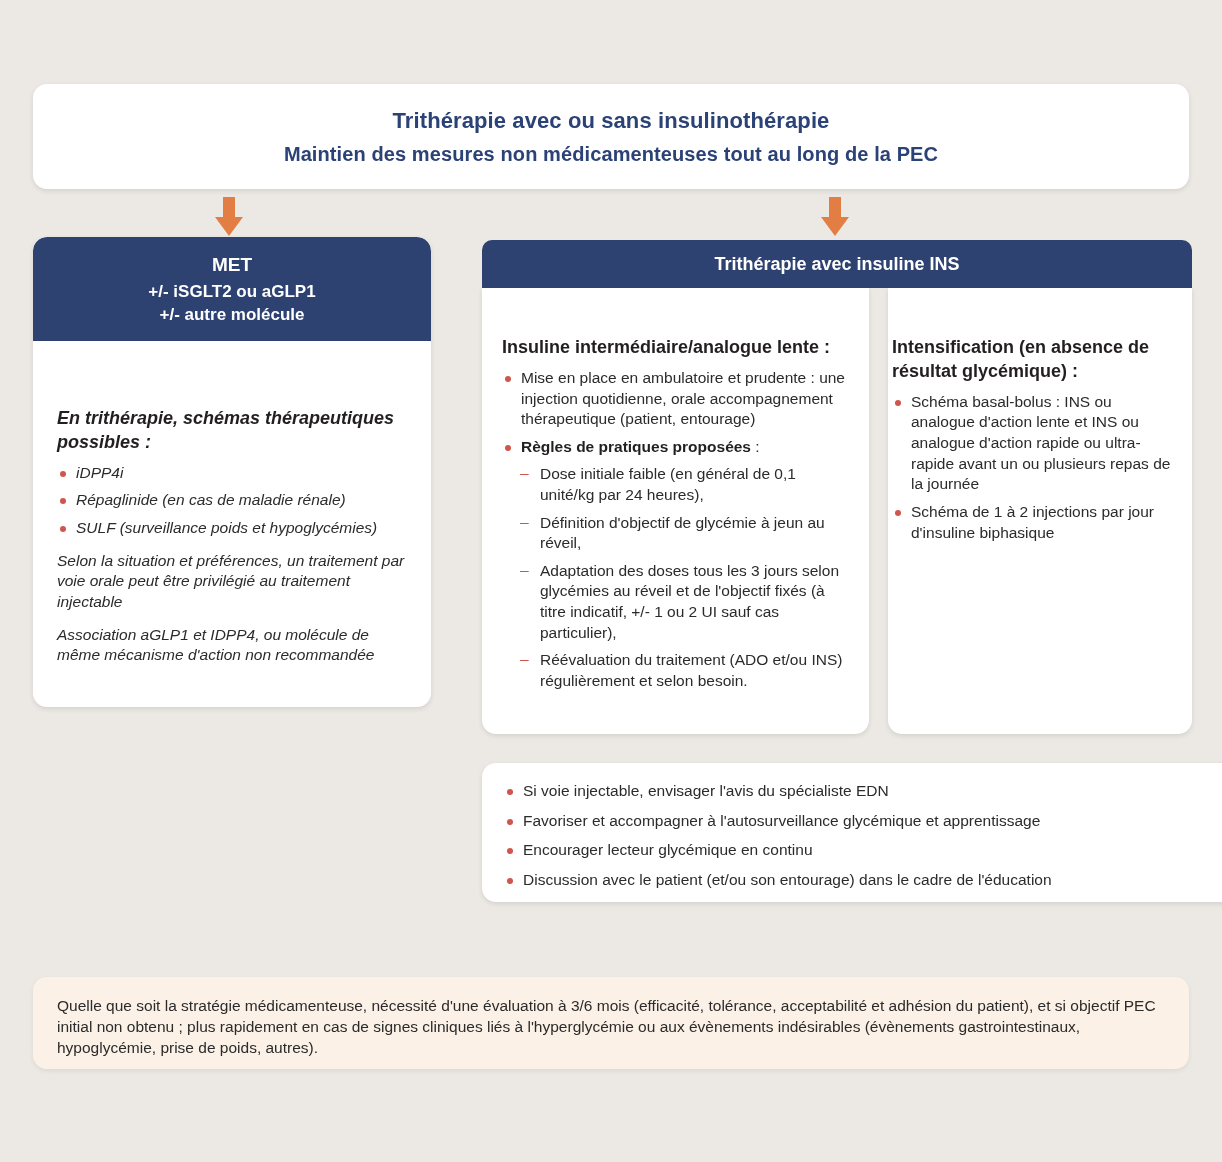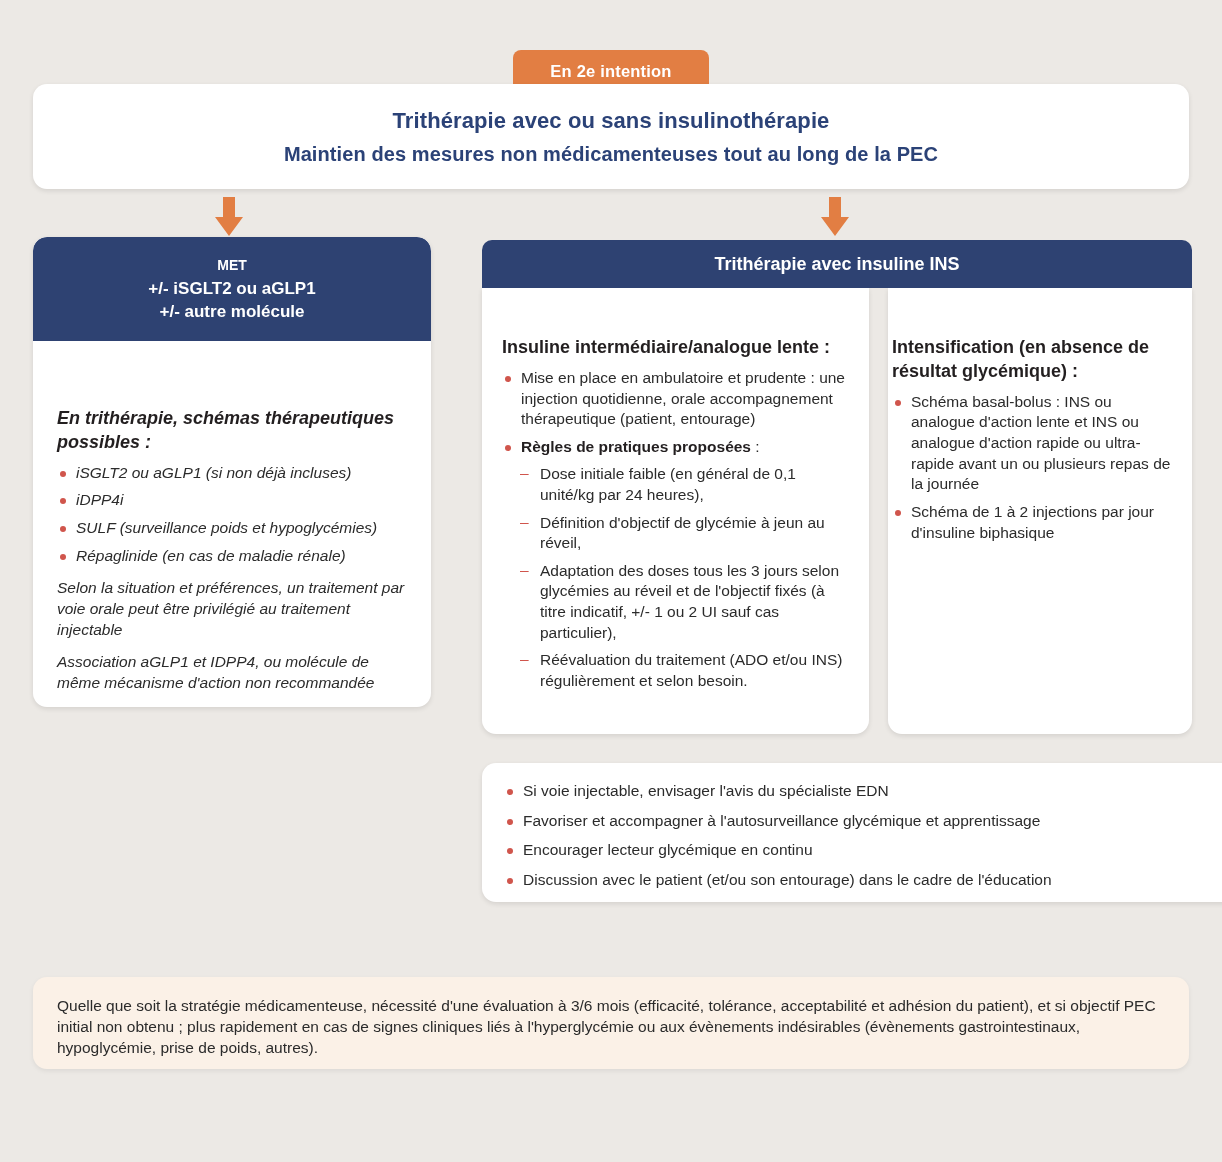--- a/index.html
+++ b/index.html
@@ -64,21 +64,21 @@
     position: absolute; left: 33px; top: 237px;
     width: 398px; height: 470px;
     border-radius: 14px; overflow: hidden;
     background:#fff; box-shadow: 0 2px 5px rgba(0,0,0,.10);
   }
   #left-head {
     height: 104px; width: 100%;
     border-radius: 14px 14px 0 0;
     padding-top: 2px;
   }
-  #left-head .met { font-size: 14px; font-weight: bold; margin-bottom: 5px; }
+  #left-head .met { font-size: 19px; font-weight: bold; margin-bottom: 5px; }
   #left-head .sub { font-size: 17px; font-weight: bold; line-height: 1.32; }
   #left-body { padding: 38px 24px 18px 24px; font-style: italic; }
 
   .lead {
     font-size: 18px; font-weight: bold; color: #231f20;
     line-height: 1.33; margin-bottom: 8px; margin-top: 28px;
   }
   ul.bul { list-style: none; margin: 0 0 6px 0; padding: 0; }
   ul.bul > li {
     position: relative; padding-left: 19px;
@@ -149,23 +149,20 @@
   }
   #footer-card p {
     font-size: 15.5px; color: #2b2b2b; line-height: 1.37;
   }
 </style>
 </head>
 <body>
 
 <div id="root">
 
-  <div class="pill">
-    <span>En 2e intention</span>
-  </div>
 
   <div class="card top-card">
     <div class="t1">Trithérapie avec ou sans insulinothérapie</div>
     <div class="t2">Maintien des mesures non médicamenteuses tout au long de la PEC</div>
   </div>
 
   <div class="arrow" id="arrow-left">
     <svg width="34" height="40" viewBox="0 0 34 40">
         <path d="M11 0 h12 v20 h8 L17 39 L3 20 h8 z" fill="#e27e43"></path>
       </svg>
@@ -178,24 +175,23 @@
 
   <div id="left-card">
     <div class="navy-head" id="left-head">
       <div class="met">MET</div>
       <div class="sub">+/- iSGLT2 ou aGLP1</div>
       <div class="sub">+/- autre molécule</div>
     </div>
     <div id="left-body">
       <div class="lead">En trithérapie, schémas thérapeutiques possibles :</div>
       <ul class="bul">
-        <li>iSGLT2 ou aGLP1 (si non déjà incluses)</li>
         <li>iDPP4i</li>
+        <li>Répaglinide (en cas de maladie rénale)</li>
         <li>SULF (surveillance poids et hypoglycémies)</li>
-        <li>Répaglinide (en cas de maladie rénale)</li>
       </ul>
       <p class="para">Selon la situation et préférences, un traitement par voie orale peut être privilégié au traitement injectable</p>
       <p class="para">Association aGLP1 et IDPP4, ou molécule de même mécanisme d'action non recommandée</p>
     </div>
   </div>
 
   <div class="navy-head" id="right-head">
     <span>Trithérapie avec insuline INS</span>
   </div>
 

